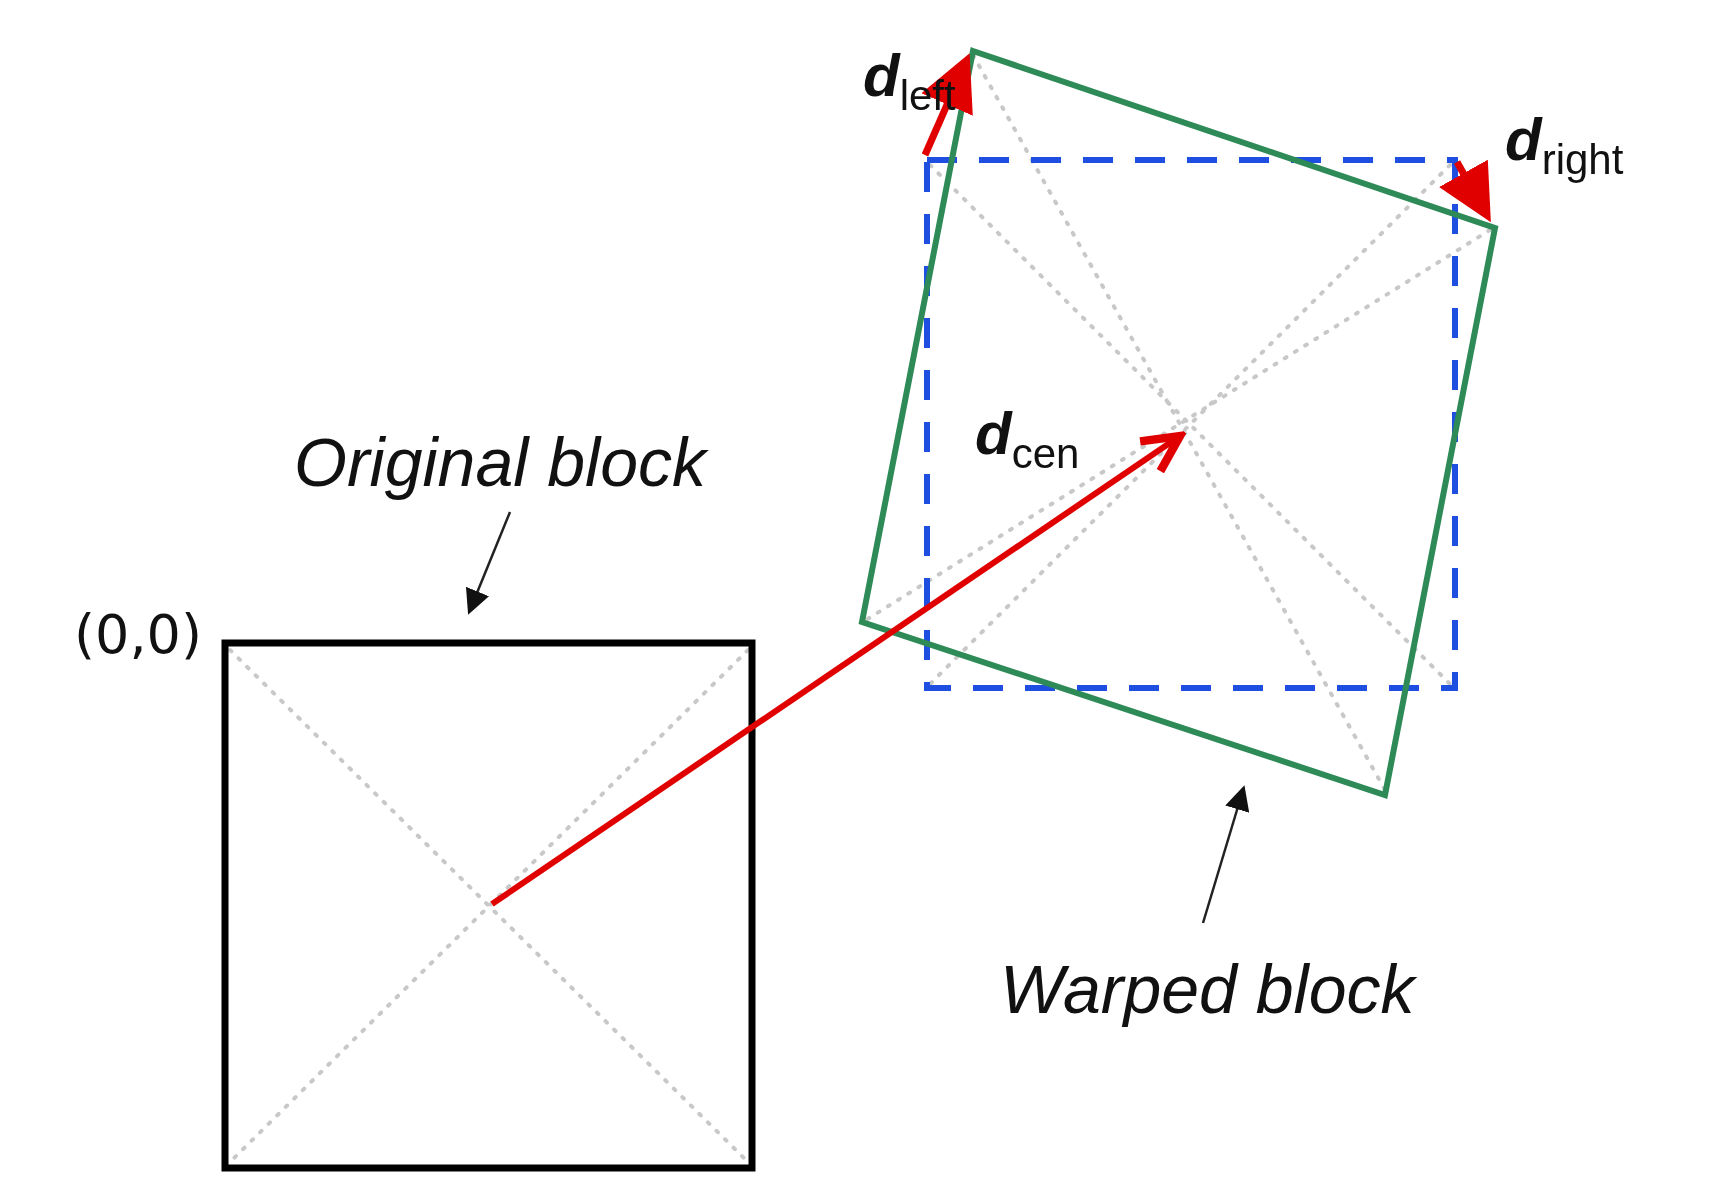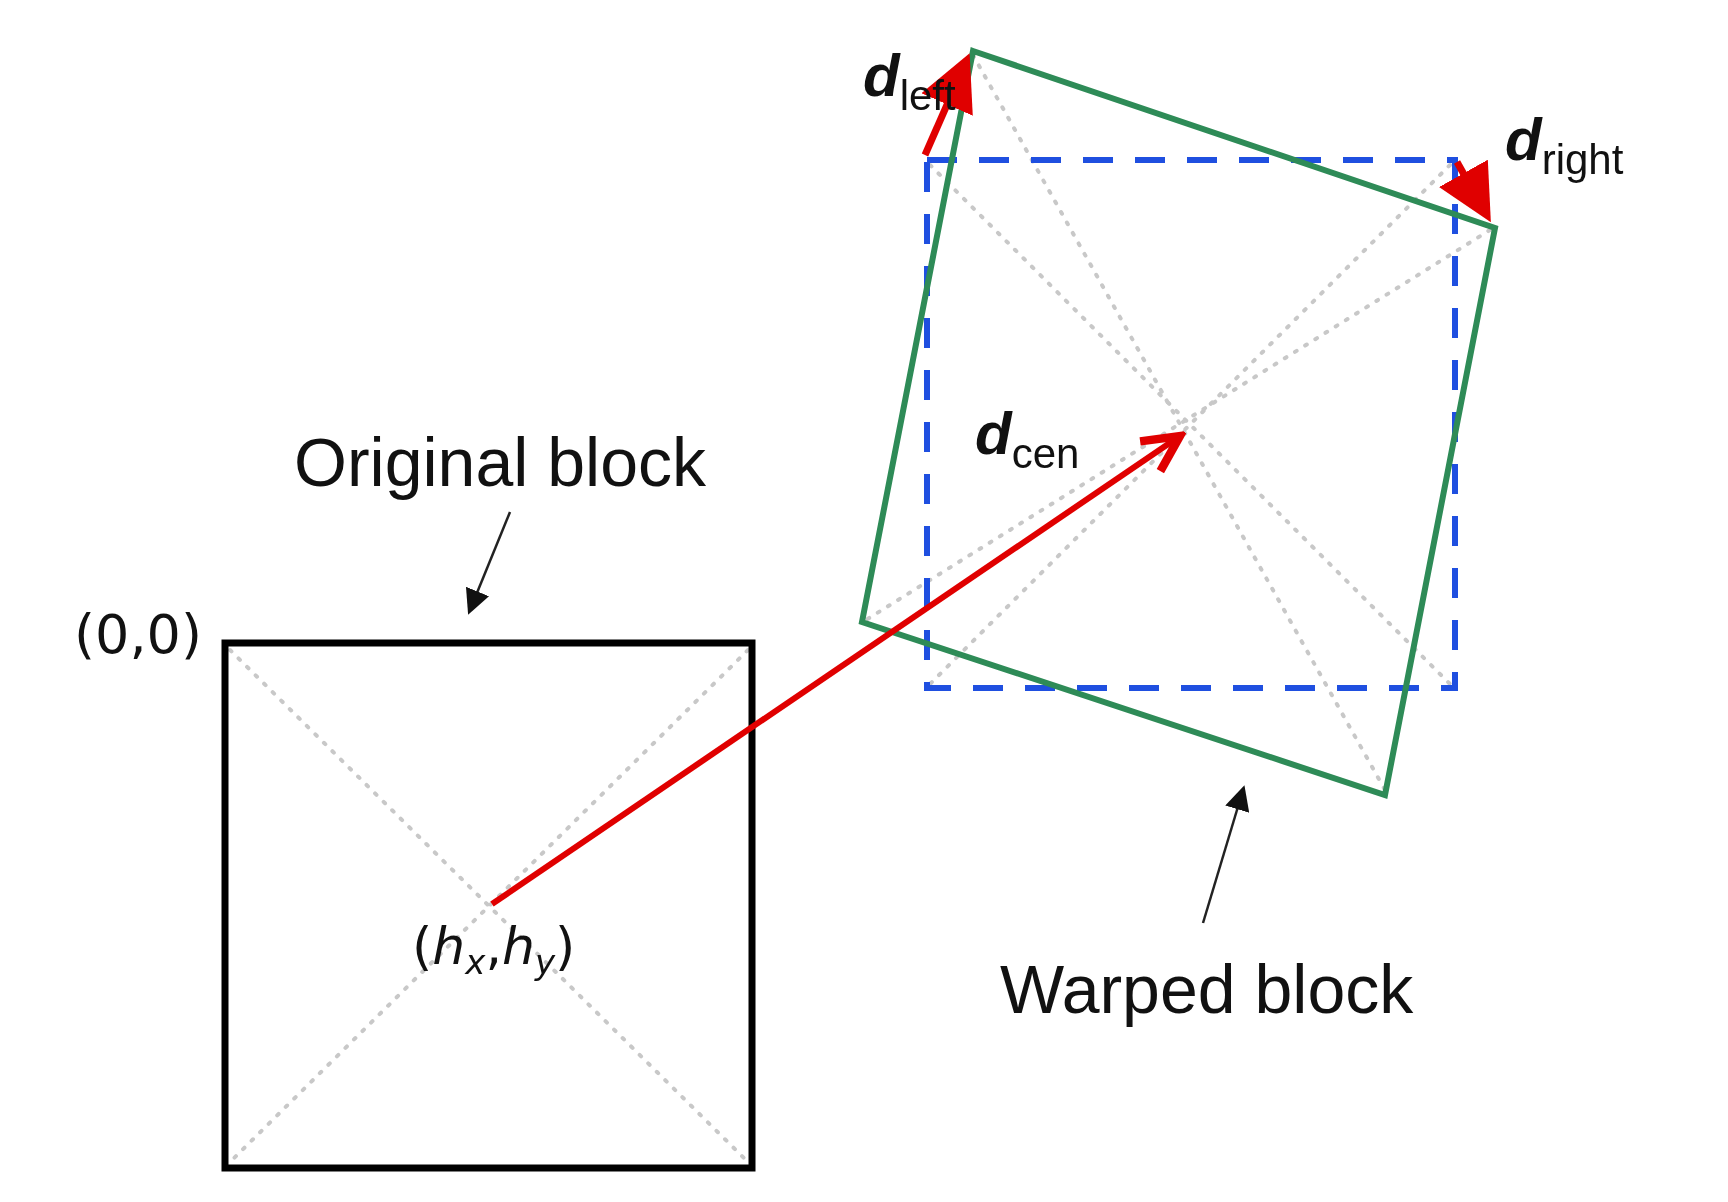--- a/index.html
+++ b/index.html
@@ -2,21 +2,21 @@
 <html><head>
 <meta charset="utf-8">
 <style>
   html, body { margin: 0; padding: 0; background: #ffffff; }
   body { width: 1728px; height: 1202px; overflow: hidden; position: relative; }
   #stage { position: absolute; left: 0; top: 0; width: 1728px; height: 1202px; }
   svg { position: absolute; left: 0; top: 0; }
   .lbl { position: absolute; color: #111111; white-space: nowrap; line-height: 1; }
   .sans { font-family: "Liberation Sans", sans-serif; }
   .serif { font-family: "DejaVu Sans", sans-serif; }
-  .big { font-size: 68px; }
+  .big { font-size: 68px; font-style: italic; }
   .coord { font-size: 54px; text-align: center; }
   .vec { font-family: "Liberation Sans", sans-serif; font-weight: bold; font-style: italic; font-size: 60px; }
   .vec sub { font-weight: normal; font-style: normal; font-size: 42px; vertical-align: -14px; }
   .hx { font-family: "DejaVu Sans", sans-serif; font-size: 52px; font-style: normal; }
   .hx i { font-style: italic; }
   .hx sub { font-size: 34px; vertical-align: -10px; font-style: italic; }
 </style>
 </head>
 <body>
 
@@ -62,23 +62,20 @@
     <line x1="1457" y1="162" x2="1484" y2="210" stroke="#e00000" stroke-width="7" marker-end="url(#arrRed)"></line>
 
     <line x1="510" y1="512" x2="470" y2="610" stroke="#222222" stroke-width="2.5" marker-end="url(#arrBlk)"></line>
     <line x1="1203" y1="923" x2="1243" y2="790" stroke="#222222" stroke-width="2.5" marker-end="url(#arrBlk)"></line>
   </svg>
 
   <div class="lbl sans big" style="left:294px; top:428px;">Original block</div>
   <div class="lbl sans big" style="left:1000px; top:955px;">Warped block</div>
   <div class="lbl serif coord" style="left:74px; top:608px;">(0,0)</div>
 
-  <div class="lbl hx" style="left:412px; top:920px;">
-    <span>(</span><i>h</i><sub>x</sub><span>,</span><i>h</i><sub>y</sub><span>)</span>
-  </div>
 
   <div class="lbl vec" style="left:863px; top:46px;">
     <span>d</span><sub>left</sub>
   </div>
 
   <div class="lbl vec" style="left:1505px; top:110px;">
     <span>d</span><sub>right</sub>
   </div>
 
   <div class="lbl vec" style="left:975px; top:404px;">

